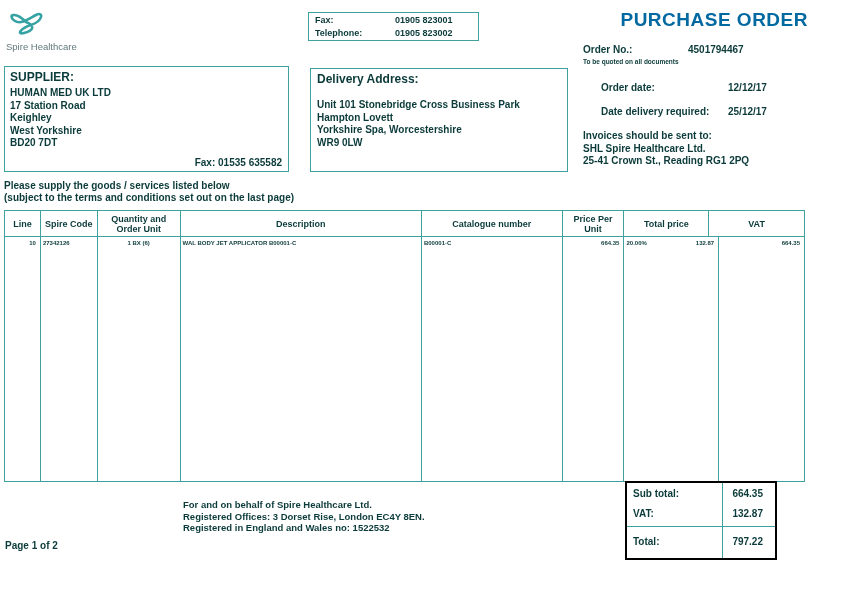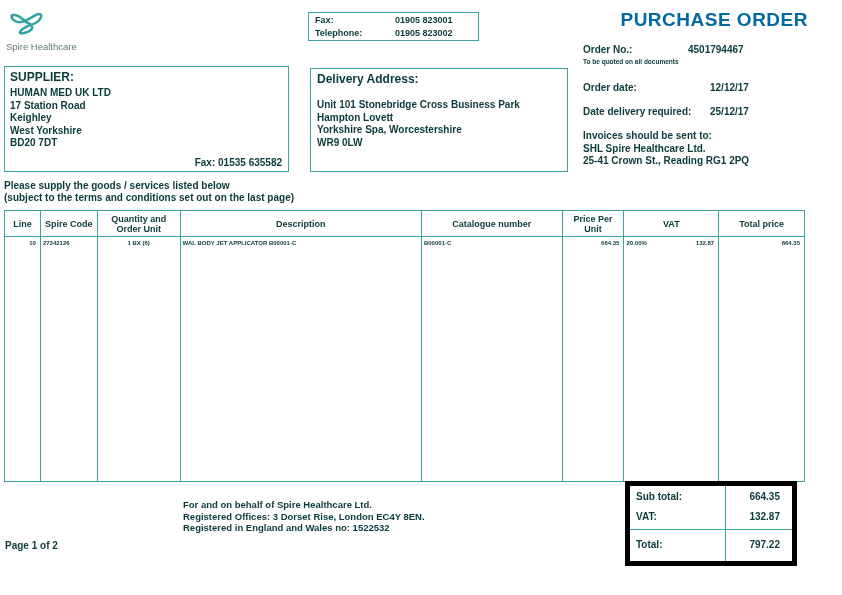--- a/index.html
+++ b/index.html
@@ -25,21 +25,21 @@
   }
   .contact-row { display:flex; font-size:9px; }
   .c-label { width:80px; }
 
   
   .po-title { right:34px; top:9px; font-size:19px; letter-spacing:0.5px; color:#0369a1; }
 
   
   .oi-row { left:583px; width:230px; display:flex; font-size:10px; }
   .oi-label-narrow { width:105px; }
-  .oi-label-wide { width:127px; }
+  .oi-label-wide { width:127px;margin-left:18px; }
   .quote-note { left:583px; top:58px; font-size:6.5px; }
   .oi-plain { left:583px; font-size:10px; }
 
   
   .supplier-box {
     left:4px; top:66px; width:285px; height:106px;
     border:1px solid #3fa0a0; padding:3px 5px;
   }
   .box-label { font-size:12px; }
   .addr-lines { font-size:10px; line-height:12.5px; margin-top:3px; }
@@ -71,21 +71,21 @@
   .w-qty   { width:83px;text-align:center; }
   .w-desc  { width:242px; }
   .w-cat   { width:141px; }
   .w-price { width:62px; }
   .w-vat   { width:95px; }
   .w-total { width:85px; }
   .td.num { text-align:right; padding-right:4px; }
   .td.vat-cell { display:flex; justify-content:space-between; padding-right:4px; }
 
   
-  .totals-box { left:625px; top:481px; width:172px; border:5px solid #000000; }
+  .totals-box { left:625px; top:481px; width:152px; border:2px solid #000000; }
   .totals-upper { height:43px; position:relative; padding-top:5px; }
   .totals-lower { height:32px; position:relative; border-top:1px solid #3fa0a0; padding-top:9px; }
   .totals-vline { position:absolute; left:95px; top:0; bottom:0; border-left:1px solid #3fa0a0; }
   .tot-row { display:flex; font-size:10px; }
   .tot-row + .tot-row { margin-top:9px;gap:8px; }
   .tot-label { width:95px; padding-left:6px; }
   .tot-value { flex:1; text-align:right; padding-right:12px; }
 
   
   .footer-block { left:183px; top:499px; font-size:9.5px; line-height:11.7px; }
@@ -161,22 +161,22 @@
   </div>
 
   <div class="abs po-table">
     <div class="t-head">
       <div class="th w-line">Line</div>
       <div class="th w-code">Spire Code</div>
       <div class="th w-qty">Quantity and Order Unit</div>
       <div class="th w-desc">Description</div>
       <div class="th w-cat">Catalogue number</div>
       <div class="th w-price">Price Per Unit</div>
+      <div class="th w-total">Total price</div>
       <div class="th w-vat">VAT</div>
-      <div class="th w-total">Total price</div>
     </div>
     <div class="t-body">
       <div class="td num w-line">10</div>
       <div class="td w-code">27342126</div>
       <div class="td w-qty">1 BX (6)</div>
       <div class="td w-desc">WAL BODY JET APPLICATOR B00001-C</div>
       <div class="td w-cat">B00001-C</div>
       <div class="td num w-price">664.35</div>
       <div class="td vat-cell w-vat">
         <span>20.00%</span>

